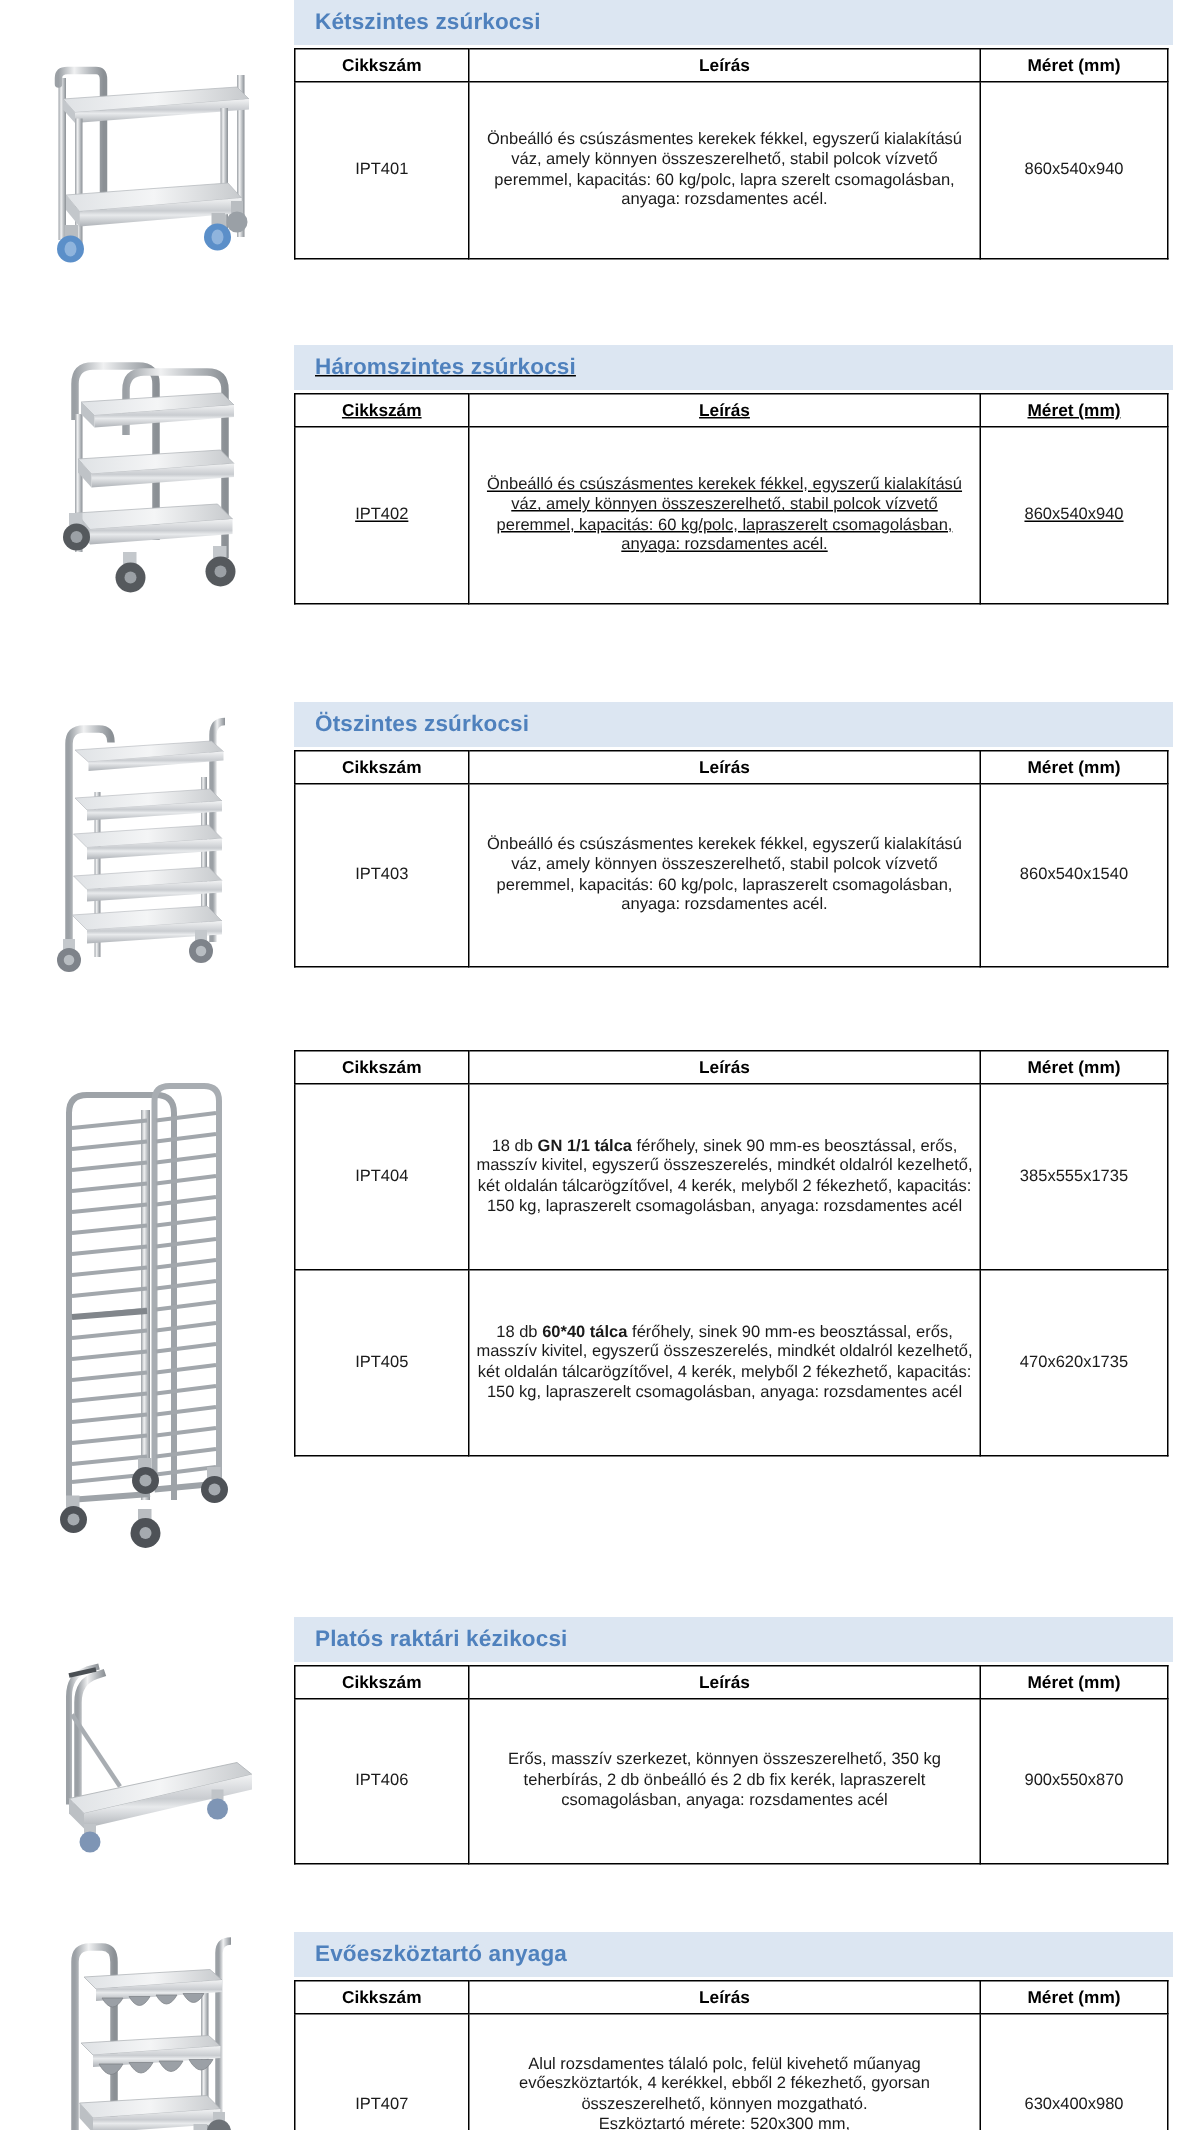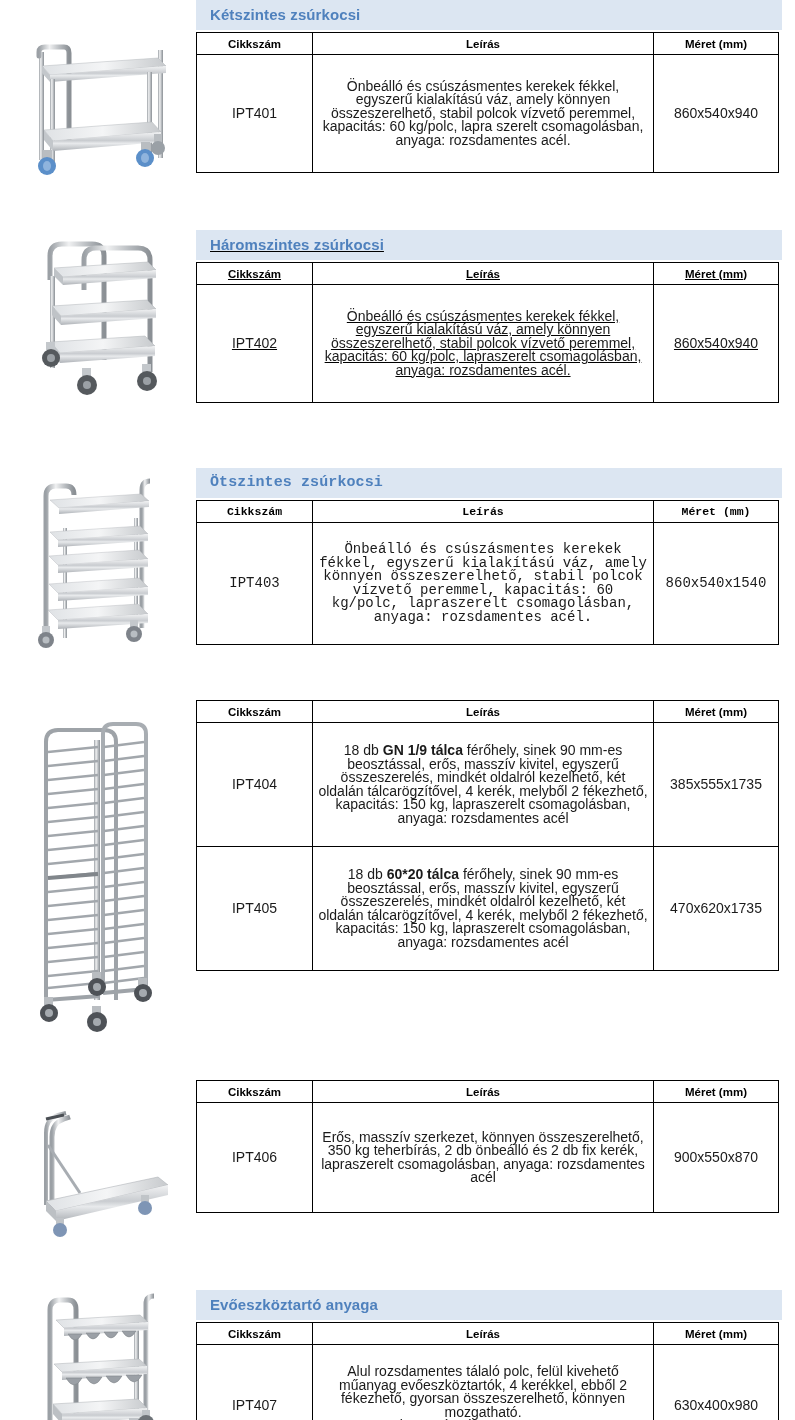--- a/index.html
+++ b/index.html
@@ -62,21 +62,21 @@
     margin-top: 32px;
   }
   table.spec th {
     font-size: 11.5px;
     font-weight: bold;
     color: #000;
     height: 19px;
     padding: 1px 2px;
   }
   table.spec td {
-    font-size: 14px;
+    font-size: 11px;
     color: #1a1a1a;
     padding: 6px 4px;
     line-height: 13.5px;
   }
   col.c-code { width: 116px; }
   col.c-desc { width: 341px; }
   col.c-size { width: 125px; }
   td.code { font-size: 12px; }
   td.size { font-size: 12px; white-space: nowrap; }
   td.desc b { font-weight: bold; }
@@ -232,21 +232,21 @@
             <td class="desc">Önbeálló és csúszásmentes kerekek fékkel, egyszerű kialakítású váz, amely könnyen összeszerelhető, stabil polcok vízvető peremmel, kapacitás: 60 kg/polc, lapraszerelt csomagolásban, anyaga: rozsdamentes acél.</td>
             <td class="size">860x540x940</td>
           </tr>
         </tbody>
       </table>
     </div>
   </div>
 
   <div class="spacer-28"></div>
 
-  <div class="product-block" style="height:210px;font-family:Liberation Mono, monospace;">
+  <div class="product-block" style="height:210px;">
     <div class="photo-cell" style="top:0px;">
       <svg width="175" height="200" viewBox="0 0 175 200">
 
         <path d="M38 170 L38 28 Q38 18 48 18 L58 18 Q66 18 66 27" stroke="url(#tube)" stroke-width="5" fill="none"></path>
         <path d="M134 160 L134 22 Q134 13 142 13" stroke="url(#tube)" stroke-width="5" fill="none"></path>
         <rect x="55" y="60" width="4" height="110" fill="url(#tube)"></rect>
         <rect x="126" y="50" width="4" height="110" fill="url(#tube)"></rect>
 
         <g>
           <polygon points="42,32 133,26 141,33 51,40" fill="url(#steelTop)" stroke="#b0b4b8" stroke-width="0.4"></polygon>
@@ -386,26 +386,26 @@
         <thead>
           <tr>
             <th>Cikkszám</th>
             <th>Leírás</th>
             <th>Méret (mm)</th>
           </tr>
         </thead>
         <tbody>
           <tr style="height:124px;">
             <td class="code">IPT404</td>
-            <td class="desc"><span>18 db </span><b>GN 1/9 tálca</b><span> férőhely, sinek 90 mm-es beosztással, erős, masszív kivitel, egyszerű összeszerelés, mindkét oldalról kezelhető, két oldalán tálcarögzítővel, 4 kerék, melyből 2 fékezhető, kapacitás: 150 kg, lapraszerelt csomagolásban, anyaga: rozsdamentes acél</span></td>
+            <td class="desc"><span>18 db </span><b>GN 1/1 tálca</b><span> férőhely, sinek 90 mm-es beosztással, erős, masszív kivitel, egyszerű összeszerelés, mindkét oldalról kezelhető, két oldalán tálcarögzítővel, 4 kerék, melyből 2 fékezhető, kapacitás: 150 kg, lapraszerelt csomagolásban, anyaga: rozsdamentes acél</span></td>
             <td class="size">385x555x1735</td>
           </tr>
           <tr style="height:124px;">
             <td class="code">IPT405</td>
-            <td class="desc"><span>18 db </span><b>60*20 tálca</b><span> férőhely, sinek 90 mm-es beosztással, erős, masszív kivitel, egyszerű összeszerelés, mindkét oldalról kezelhető, két oldalán tálcarögzítővel, 4 kerék, melyből 2 fékezhető, kapacitás: 150 kg, lapraszerelt csomagolásban, anyaga: rozsdamentes acél</span></td>
+            <td class="desc"><span>18 db </span><b>60*40 tálca</b><span> férőhely, sinek 90 mm-es beosztással, erős, masszív kivitel, egyszerű összeszerelés, mindkét oldalról kezelhető, két oldalán tálcarögzítővel, 4 kerék, melyből 2 fékezhető, kapacitás: 150 kg, lapraszerelt csomagolásban, anyaga: rozsdamentes acél</span></td>
             <td class="size">470x620x1735</td>
           </tr>
         </tbody>
       </table>
     </div>
   </div>
 
   <div class="spacer-28"></div>
 
   <div class="product-block" style="height:190px;">
@@ -426,20 +426,21 @@
           <rect x="48" y="133" width="8" height="7" fill="#c0c4c8"></rect>
           <ellipse cx="52" cy="145" rx="7" ry="7" fill="#7e95b5"></ellipse>
         </g>
         <g>
           <rect x="133" y="110" width="8" height="7" fill="#c0c4c8"></rect>
           <ellipse cx="137" cy="123" rx="7" ry="7" fill="#7e95b5"></ellipse>
         </g>
       </svg>
     </div>
     <div class="info-cell">
+      <div class="section-header">Platós raktári kézikocsi</div>
       <table class="spec">
         <colgroup>
             <col class="c-code">
             <col class="c-desc">
             <col class="c-size">
           </colgroup>
         <thead>
           <tr>
             <th>Cikkszám</th>
             <th>Leírás</th>

